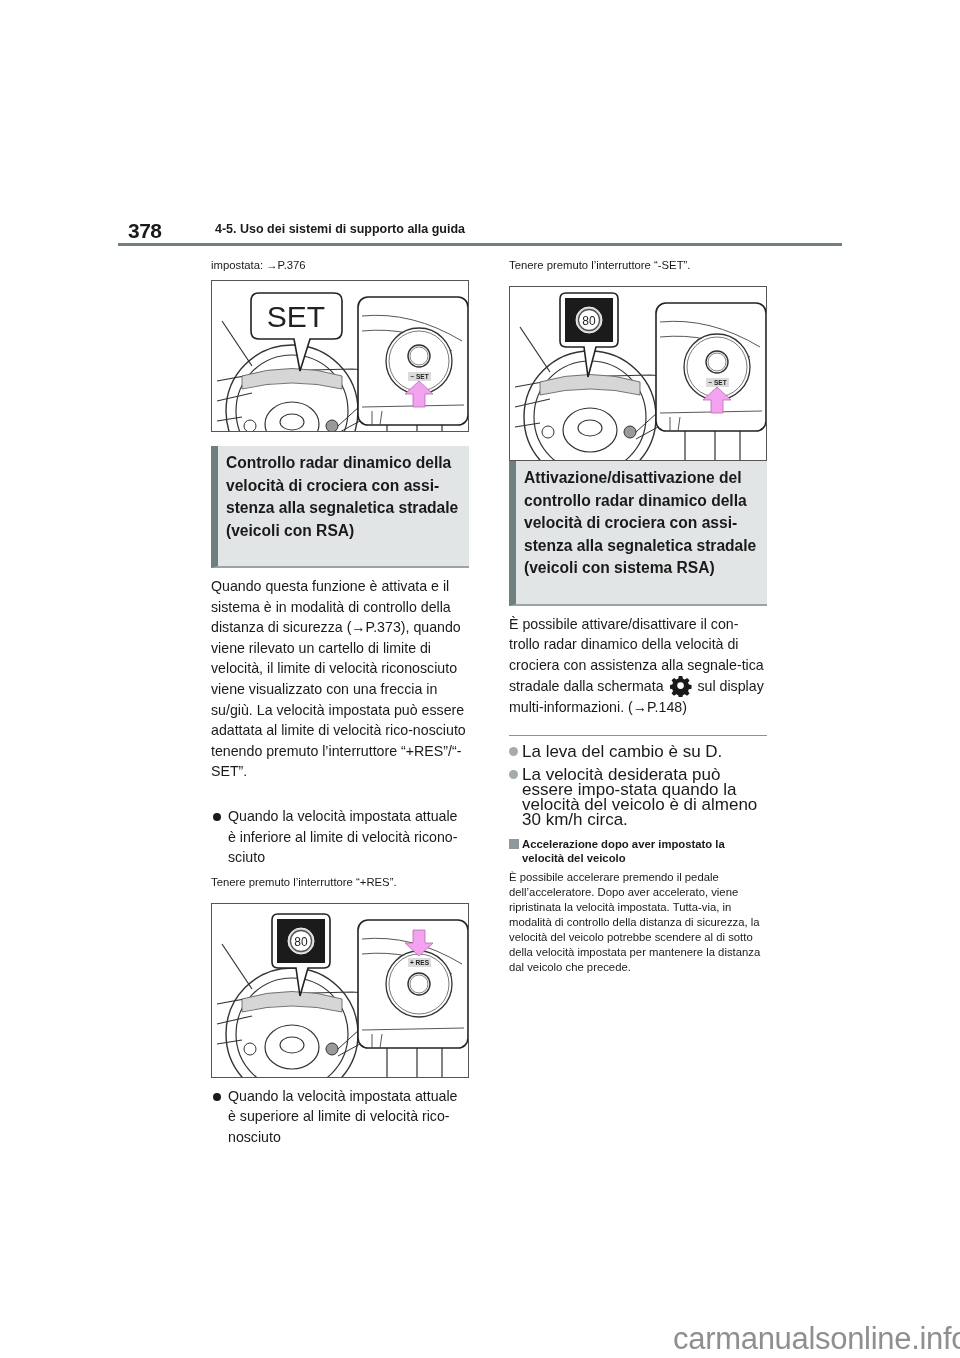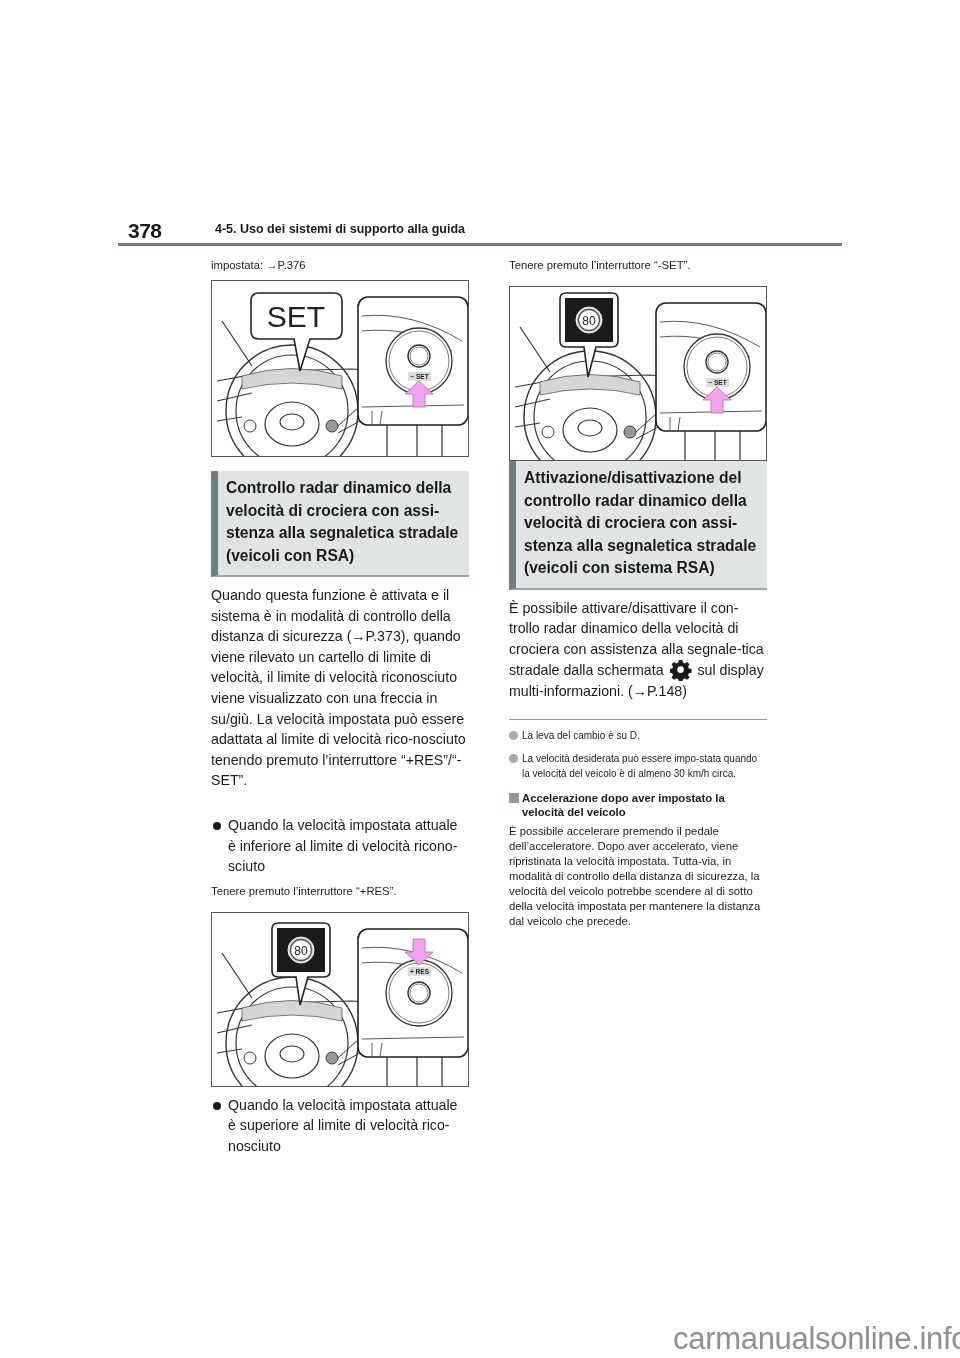--- a/index.html
+++ b/index.html
@@ -13,48 +13,48 @@
   .col { position: absolute; top: 258px; width: 258px; }
   .col-left { left: 211px; }
   .col-right { left: 509px; }
 
   .small { font-size: 11.3px; line-height: 15px; color: #1a1a1a; }
   .body { font-size: 14.2px; line-height: 20.6px; color: #1a1a1a; }
 
   .figure { width: 258px; border: 1px solid #555; background: #fff; position: relative; overflow: hidden; }
   .figure svg { display: block; }
 
-  .heading-box { background: #e1e5e5; border-left: 7px solid #6f7f80; border-bottom: 2px solid #9aa4a5; padding: 6px 6px 8px 8px; font-size: 15.6px; line-height: 22.5px; font-weight: bold; color: #1a1a1a; }
+  .heading-box { background: #e1e5e5; border-left: 7px solid #6f7f80; border-bottom: 2px solid #9aa4a5; padding: 6px 6px 24px 8px; font-size: 15.6px; line-height: 22.5px; font-weight: bold; color: #1a1a1a; }
 
   .bullet { position: relative; padding-left: 17px; }
   .bullet .dot { position: absolute; left: 2px; top: 7px; width: 8px; height: 8px; border-radius: 50%; background: #1a1a1a; }
 
   .rule-thin { height: 1px; background: #8b9596; }
 
   .sub-head { position: relative; padding-left: 13px; font-size: 11.3px; line-height: 14.5px; font-weight: bold; color: #1a1a1a; }
   .sub-head .sq { position: absolute; left: 0; top: 2px; width: 10px; height: 10px; background: #8d9a9b; }
 
-  .small-bullet { position: relative; padding-left: 13px; font-size: 10px; line-height: 15px; }
+  .small-bullet { position: relative; padding-left: 13px; font-size: 17px; line-height: 15px; }
   .small-bullet .dot { position: absolute; left: 0; top: 3px; width: 9px; height: 9px; border-radius: 50%; background: #a2acad; }
 
   .gear-inline { display: inline-block; vertical-align: -6px; width: 22px; height: 22px; margin: 0 2px; }
 
   .watermark { position: absolute; left: 673px; top: 1321px; font-size: 31px; color: #8f8f8f; letter-spacing: -0.3px; }
 </style>
 </head>
 <body>
 
 <div class="page-number">378</div>
 <div class="section-title">4-5. Uso dei sistemi di supporto alla guida</div>
 <div class="header-rule"></div>
 
 <div class="col col-left">
   <div class="small" style="margin-top:0px; margin-bottom:7px;">impostata: →P.376</div>
 
-  <div class="figure" style="height:177px;">
+  <div class="figure" style="height:152px;">
     <svg width="258" height="175" viewBox="0 0 258 175">
       <g fill="none" stroke="#333" stroke-width="1.2">
         <path d="M5 100 L60 90 L140 88 L200 92"></path>
         <path d="M5 120 L40 112"></path>
         <path d="M5 140 L30 136"></path>
         <path d="M10 40 Q30 70 40 85"></path>
         <path d="M175 140 L175 175 M205 140 L205 175 M230 140 L230 175"></path>
       </g>
       <circle cx="80" cy="130" r="66" fill="none" stroke="#333" stroke-width="1.4"></circle>
       <circle cx="80" cy="130" r="56" fill="none" stroke="#333" stroke-width="1.2"></circle>

